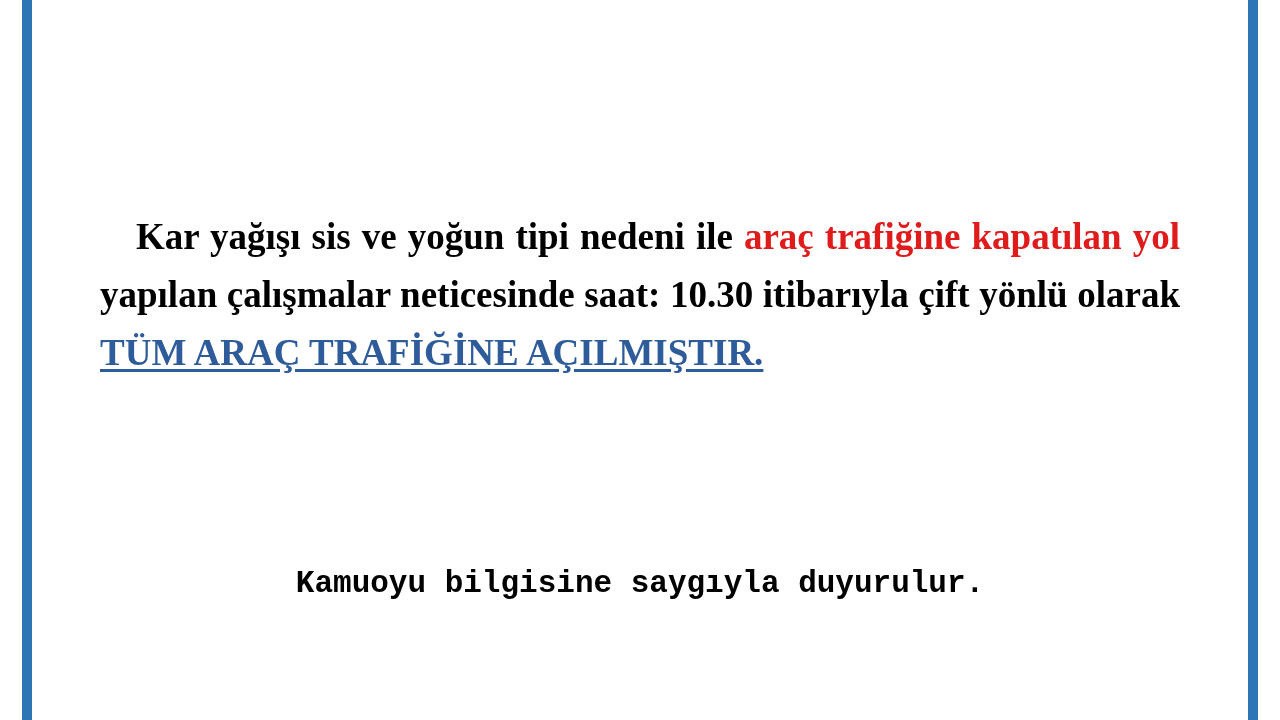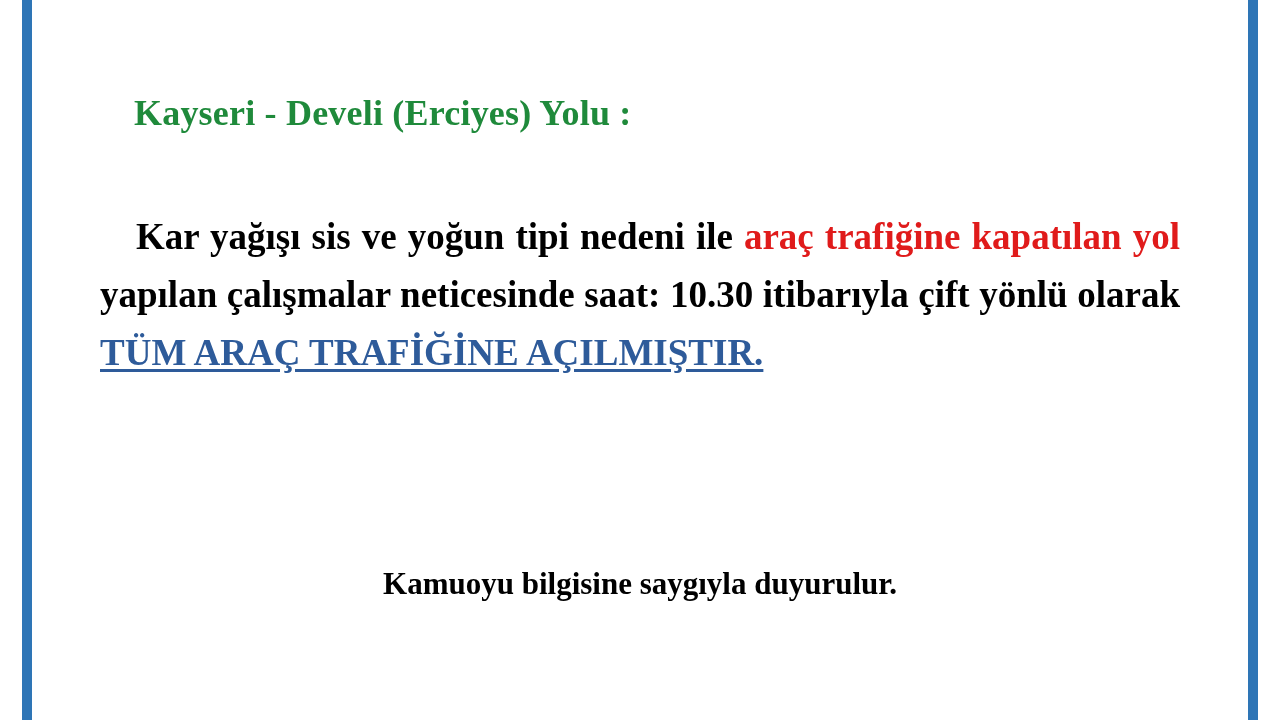--- a/index.html
+++ b/index.html
@@ -76,33 +76,33 @@
 
   .footer {
     position: absolute;
     top: 566px;
     left: 0;
     right: 0;
     text-align: center;
     font-size: 31px;
     font-weight: bold;
     color: #000000;
+    font-family: Liberation Mono, monospace;
   }
 </style>
 </head>
 <body>
 
 <div class="slide">
 
   <div class="rail rail-left"></div>
   <div class="rail rail-right"></div>
 
   <div class="content">
 
-    <div class="heading">Kayseri - Develi (Erciyes) Yolu :</div>
 
     <div class="body-text">
       <span class="indent"></span><span>Kar yağışı sis ve yoğun tipi nedeni ile </span><span class="red">araç trafiğine kapatılan yol</span><span> yapılan çalışmalar neticesinde saat: 10.30 itibarıyla  çift yönlü olarak </span><span class="blue-underline">TÜM ARAÇ TRAFİĞİNE AÇILMIŞTIR.</span>
     </div>
 
     <div class="footer">Kamuoyu bilgisine saygıyla duyurulur.</div>
 
   </div>
 </div>
 

